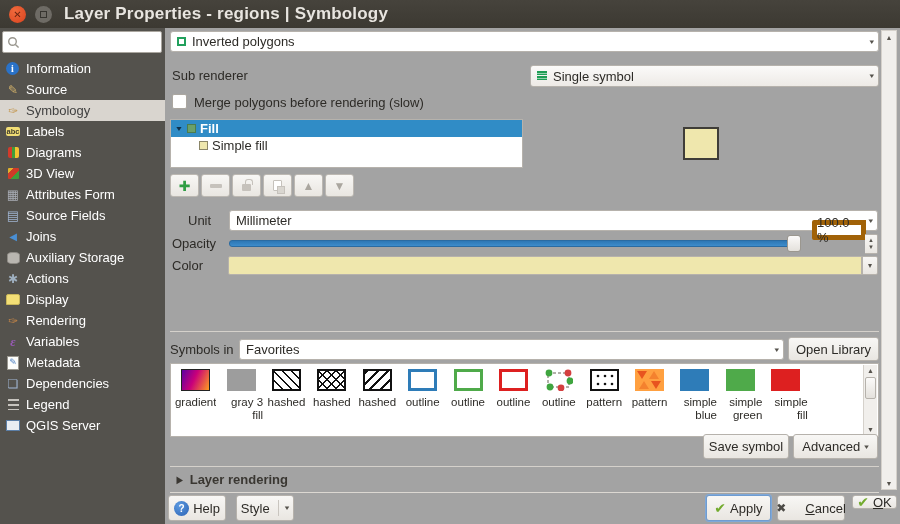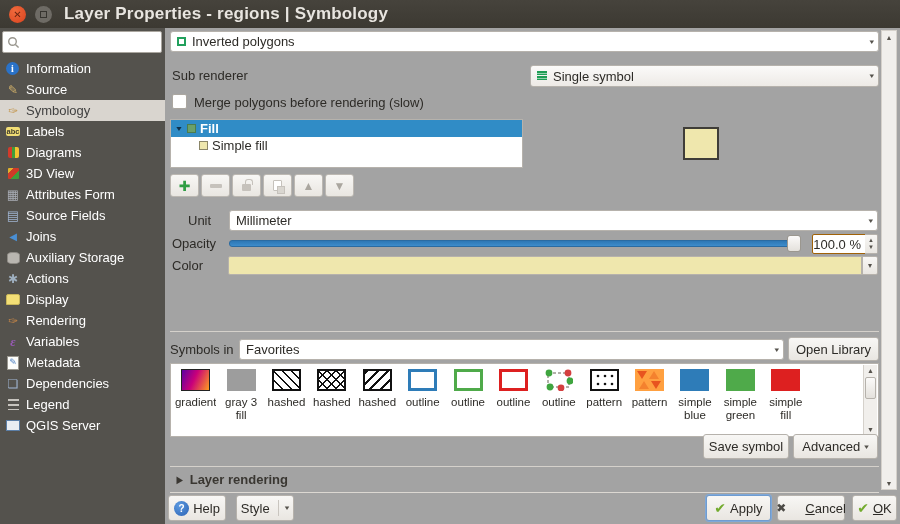--- a/index.html
+++ b/index.html
@@ -87,36 +87,36 @@
   .ico-lock::before{content:"";position:absolute;top:-5px;left:3px;width:6px;height:5px;border:1.5px solid #c6c2bc;border-bottom:none;border-radius:3px 3px 0 0;}
   .ico-dup{width:9px;height:11px;border:1.5px solid #c6c2bc;border-radius:1px;position:relative;background:#fff;}
   .ico-dup::before{content:"";position:absolute;right:-4px;bottom:-4px;width:6px;height:6px;background:#d9d6d0;border:1px solid #c6c2bc;}
   .ico-up::before{content:"▲";color:#aaa69f;font-size:12px;}
   .ico-down::before{content:"▼";color:#aaa69f;font-size:12px;}
 
   
   .slider{position:absolute;left:64px;top:207px;width:572px;height:17px;}
   .slider .track{position:absolute;left:0;right:8px;top:5px;height:7px;background:linear-gradient(#2d77b5,#3d8ccb);border-radius:3px;border:1px solid #2a6ba2;}
   .slider .handle{position:absolute;right:0;top:0;width:14px;height:17px;background:linear-gradient(#fbfaf9,#e4e1dc);border:1px solid #9b978f;border-radius:3px;}
-  .spin{position:absolute;left:647px;top:206px;width:54px;height:20px;background:#fff;border:1px solid #a16207;border-radius:2px 0 0 2px;
-    display:flex;align-items:center;justify-content:flex-end;padding-right:4px;}
+  .spin{position:absolute;left:647px;top:192px;width:54px;height:20px;background:#fff;border:5px solid #a16207;border-radius:2px 0 0 2px;
+    display:flex;align-items:center;justify-content:center;padding-right:4px;}
   .spin-arrows{position:absolute;left:700px;top:206px;width:13px;height:20px;background:linear-gradient(#f8f7f5,#e9e6e1);
     border:1px solid #b6b2ac;border-left:none;border-radius:0 2px 2px 0;display:flex;flex-direction:column;align-items:center;justify-content:center;font-size:6px;color:#55524c;line-height:1.2;}
   .color-swatch{position:absolute;left:63px;top:228px;width:634px;height:19px;background:#efe7ad;border:1px solid #b6b2ac;border-radius:2px 0 0 2px;}
   .color-arrow{position:absolute;left:697px;top:228px;width:16px;height:19px;background:linear-gradient(#f8f7f5,#e9e6e1);
     border:1px solid #b6b2ac;border-radius:0 2px 2px 0;display:flex;align-items:center;justify-content:center;font-size:8px;color:#55524c;}
 
   .divider{position:absolute;left:5px;top:303px;width:709px;height:1px;background:#d5d1cb;}
 
   
   .symbols-box{position:absolute;left:5px;top:335px;width:709px;height:74px;background:#fff;border:1px solid #b6b2ac;overflow:hidden;}
   .sym-row{position:absolute;left:2px;top:5px;display:flex;}
   .sym-cell{width:45.4px;display:flex;flex-direction:column;align-items:center;flex:none;}
   .sym-ic{width:29px;height:22px;flex:none;}
-  .sym-lbl{margin-top:5px;font-size:11.5px;line-height:13px;text-align:center;color:#2d2b27;max-width:44px;overflow:hidden;height:27px;}
+  .sym-lbl{margin-top:5px;font-size:11.5px;line-height:13px;text-align:right;color:#2d2b27;max-width:44px;overflow:hidden;height:27px;}
   .sg-gradient{background:linear-gradient(115deg,#5c00a3,#c9007a 45%,#ff9d1e);border:1px solid #222;}
   .sg-gray{background:#9d9d9d;}
   .sg-hash1{border:2px solid #111;background:repeating-linear-gradient(45deg,transparent 0 5px,#111 5px 6.5px);}
   .sg-hash2{border:2px solid #111;background:
     repeating-linear-gradient(45deg,transparent 0 5px,#111 5px 6.5px),
     repeating-linear-gradient(-45deg,transparent 0 5px,#111 5px 6.5px);}
   .sg-hash3{border:2px solid #111;background:repeating-linear-gradient(-45deg,transparent 0 5.5px,#111 5.5px 7.5px);}
   .sg-outline-blue{border:3px solid #2e7cb8;background:#fff;}
   .sg-outline-green{border:3px solid #4faa4a;background:#fff;}
   .sg-outline-red{border:3px solid #dd2020;background:#fff;}
@@ -447,19 +447,19 @@
       <span class="arr">▾</span>
     </div>
     <div class="btn btn-focus" style="left:541px;top:467px;width:65px;height:26px;">
       <span class="ico-check"></span>
       <span>Apply</span>
     </div>
     <div class="btn" style="left:612px;top:467px;width:68px;height:26px;gap:19px;">
       <span class="ico-x"></span>
       <span><span class="u">C</span><span>ancel</span></span>
     </div>
-    <div class="btn" style="left:687px;top:467px;width:45px;height:26px;">
+    <div class="btn" style="left:687px;top:467px;width:45px;height:14px;">
       <span class="ico-check"></span>
       <span><span class="u">O</span><span>K</span></span>
     </div>
 
   </div>
 </div>
 
 </body></html>

